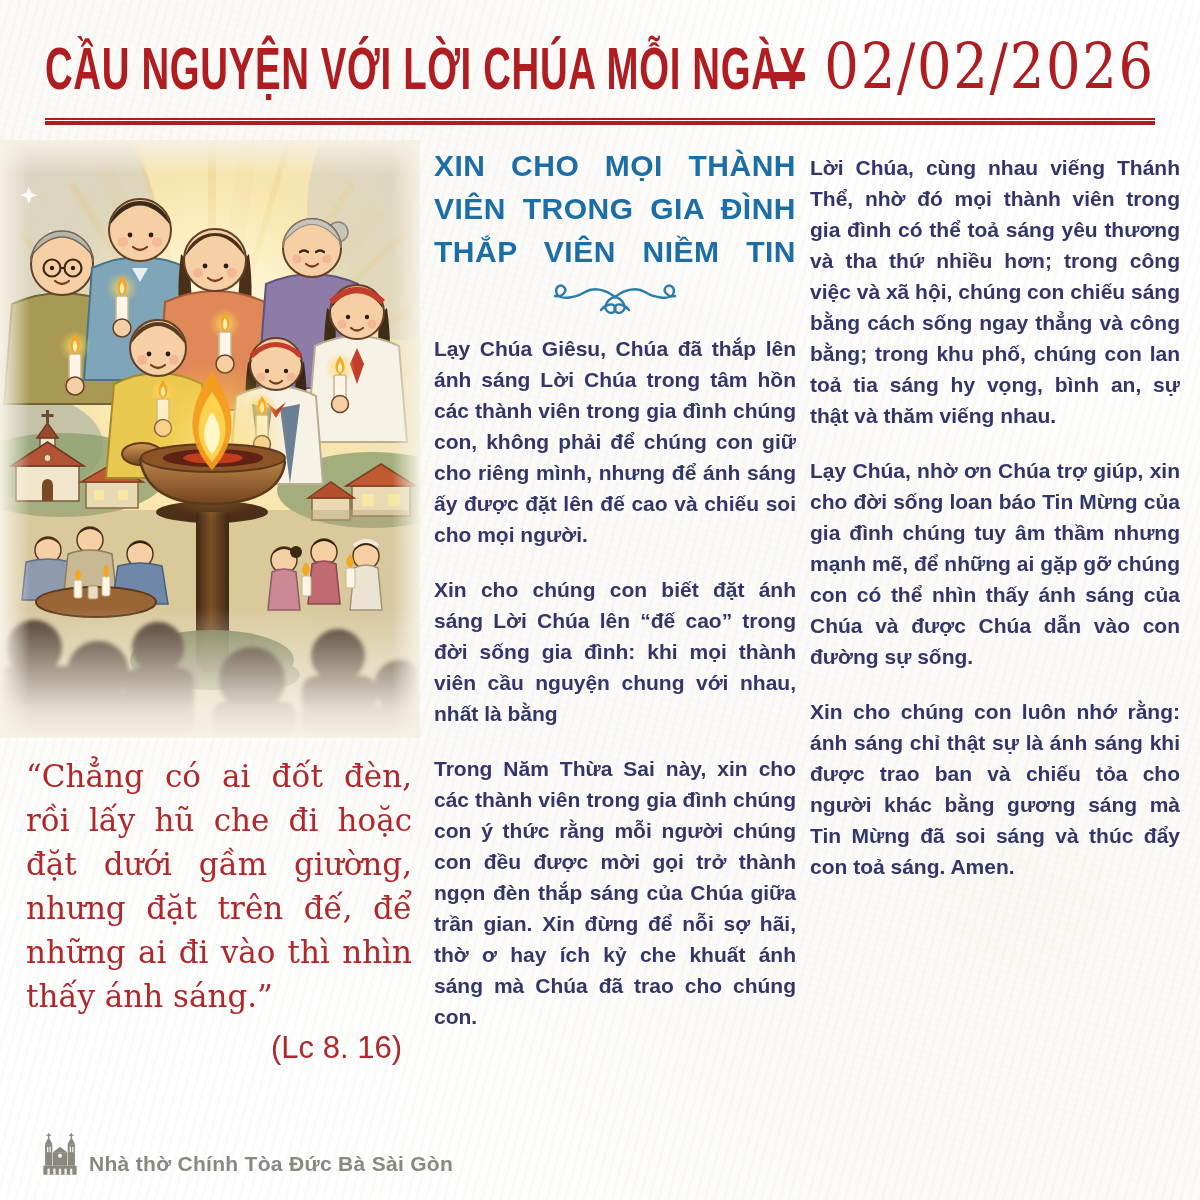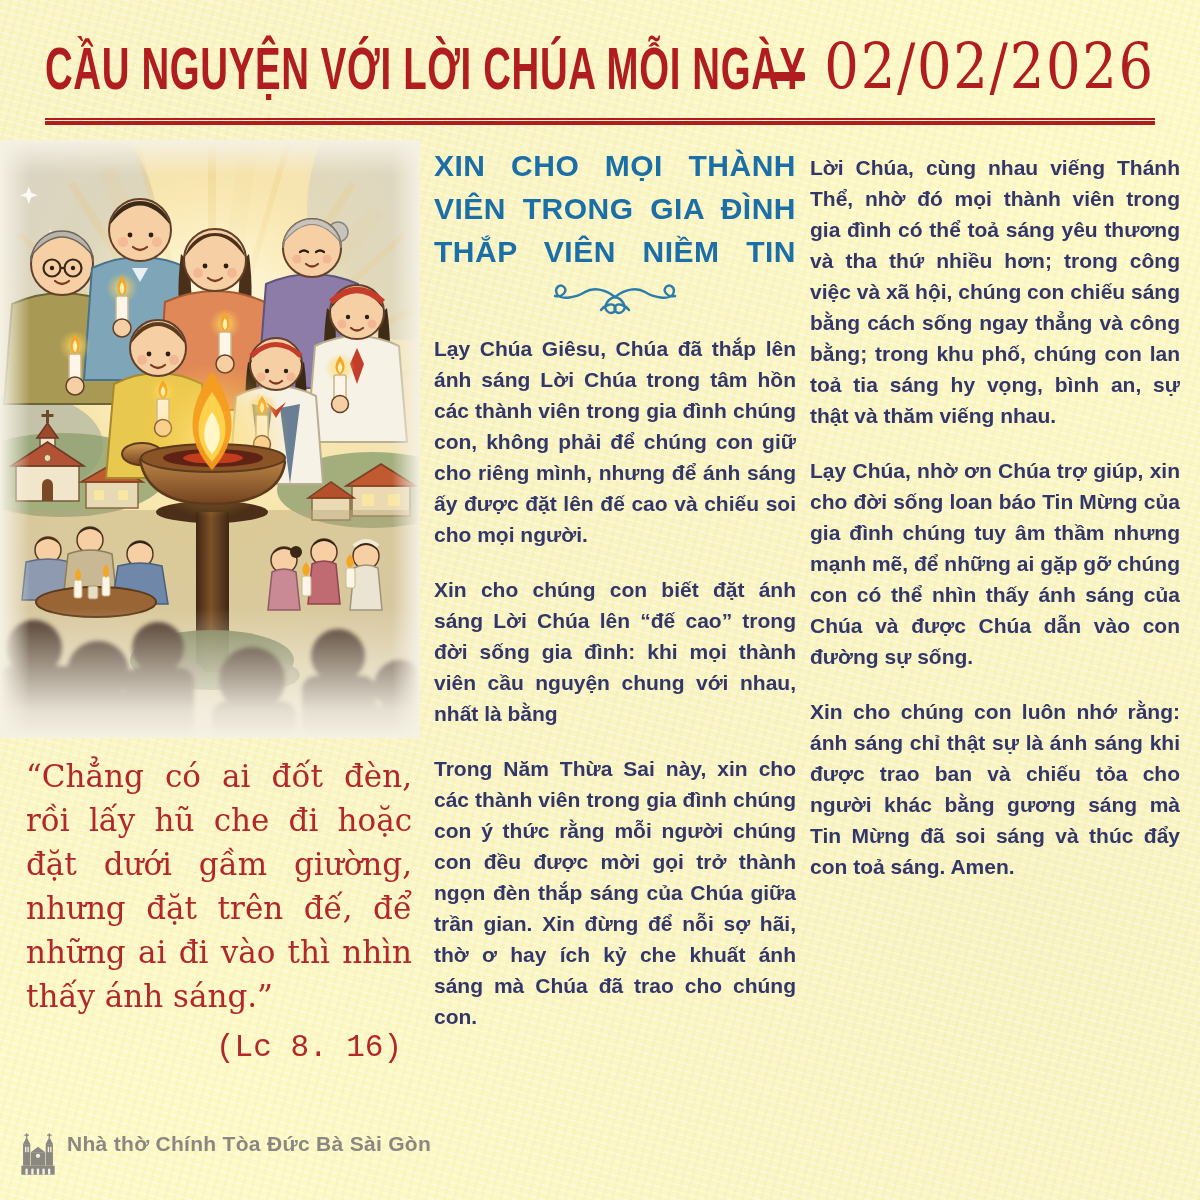--- a/index.html
+++ b/index.html
@@ -1,19 +1,19 @@
 <!DOCTYPE html>
 <html lang="vi"><head>
 <meta charset="utf-8">
 <style>
   * { margin:0; padding:0; box-sizing:border-box; }
   html,body { background:#d8d4c8; }
   .page {
     position:relative; width:1200px; height:1200px; margin:0 auto;
-    background:#fef9c3; overflow:hidden;
+    background:#ffffff; overflow:hidden;
     font-family:"Liberation Sans","DejaVu Sans",sans-serif;
   }
   .page::before{
     content:""; position:absolute; inset:0; pointer-events:none;
     background:
       repeating-linear-gradient(105deg, rgba(190,178,150,.06) 0 3px, rgba(190,178,150,0) 3px 9px),
       repeating-linear-gradient(15deg, rgba(255,255,255,.35) 0 2px, rgba(255,255,255,0) 2px 7px),
       radial-gradient(ellipse at 18% 28%, rgba(205,193,165,.14), rgba(205,193,165,0) 60%),
       radial-gradient(ellipse at 85% 75%, rgba(205,193,165,.12), rgba(205,193,165,0) 55%);
   }
@@ -41,38 +41,38 @@
   .left-col { position:relative; }
   .illus { display:block; width:420px; height:598px; }
 
   .quote {
     margin:16px 8px 0 26px; text-align:justify;
     font-family:"DejaVu Serif","Liberation Serif",serif;
     font-size:31px; line-height:1.42; color:#b1272a;
   }
   .quote-ref {
     margin:12px 18px 0 0; text-align:right;
-    font-family:Liberation Mono, monospace;
+    font-family:Liberation Sans, sans-serif;
     font-size:31px; color:#b1272a;
   }
 
   .prayer-title { margin-top:4px; }
   .prayer-title-line {
     font-size:30px; font-weight:700; color:#1b6ea6; line-height:43px;
     text-align:justify; text-align-last:justify; letter-spacing:.5px;
   }
   .flourish { display:block; margin:8px auto 14px; }
   .prayer-col p {
     font-size:21px; font-weight:700; color:#333668; line-height:31px;
     text-align:justify; margin-bottom:24px;
   }
   .right-col { padding-top:12px; }
 
   
-  .footer { position:absolute; left:20px; bottom:24px; display:flex; align-items:flex-start; gap:11px; }
+  .footer { position:absolute; left:42px; bottom:24px; display:flex; align-items:flex-end; gap:11px; }
   .footer-text { font-size:21px; font-weight:700; color:#8b8781; letter-spacing:.3px; }
 </style>
 </head>
 <body>
 
 <div class="page">
 
   <div class="header">
     <div class="header-title">CẦU NGUYỆN VỚI LỜI CHÚA MỖI NGÀY</div>
     <div class="header-dash"></div>

